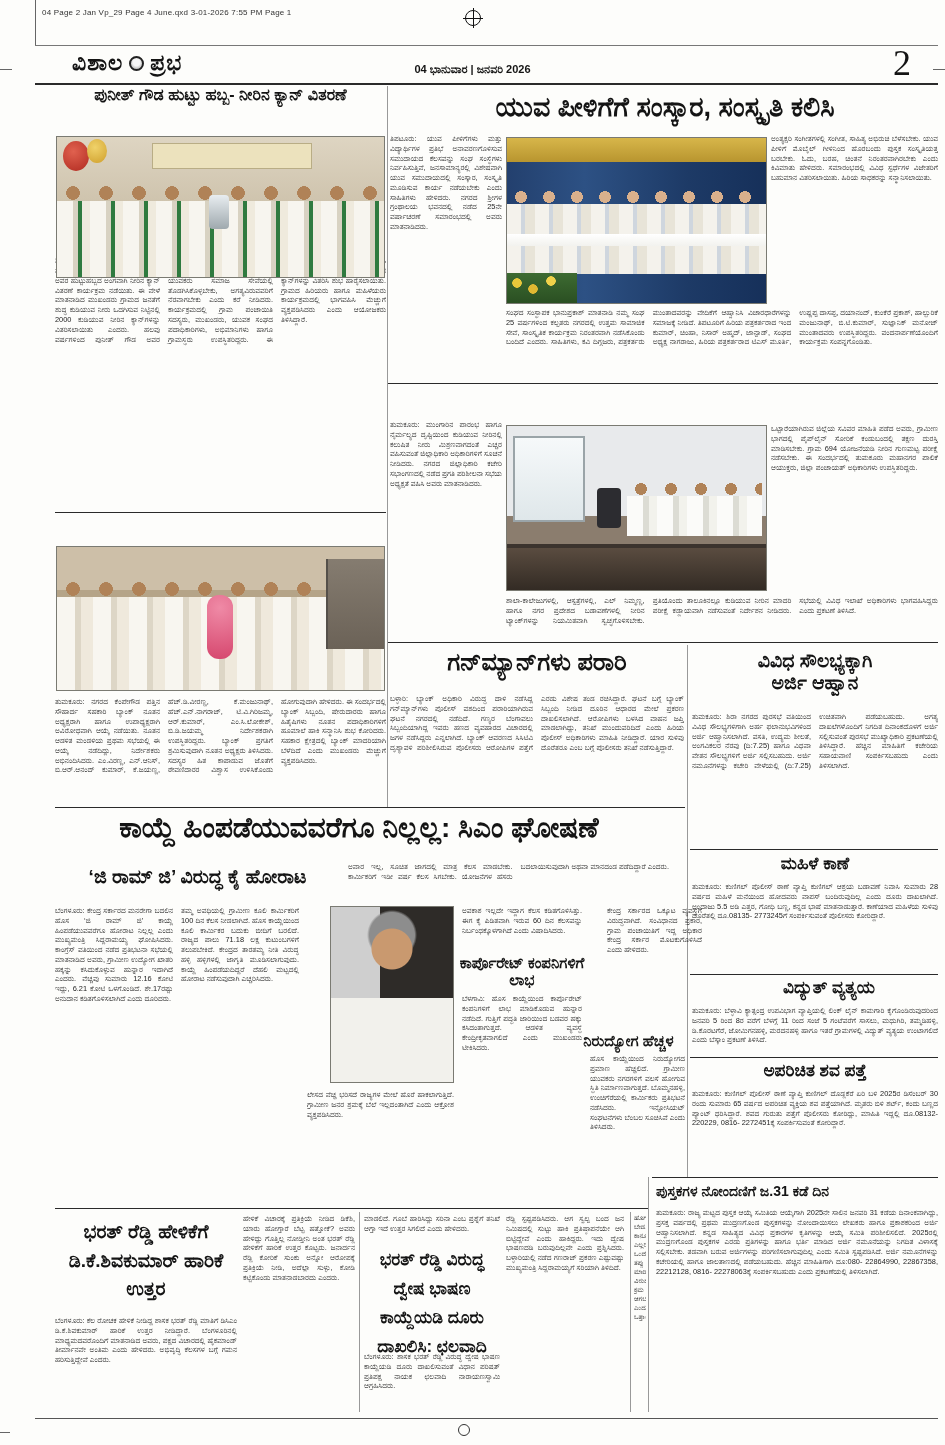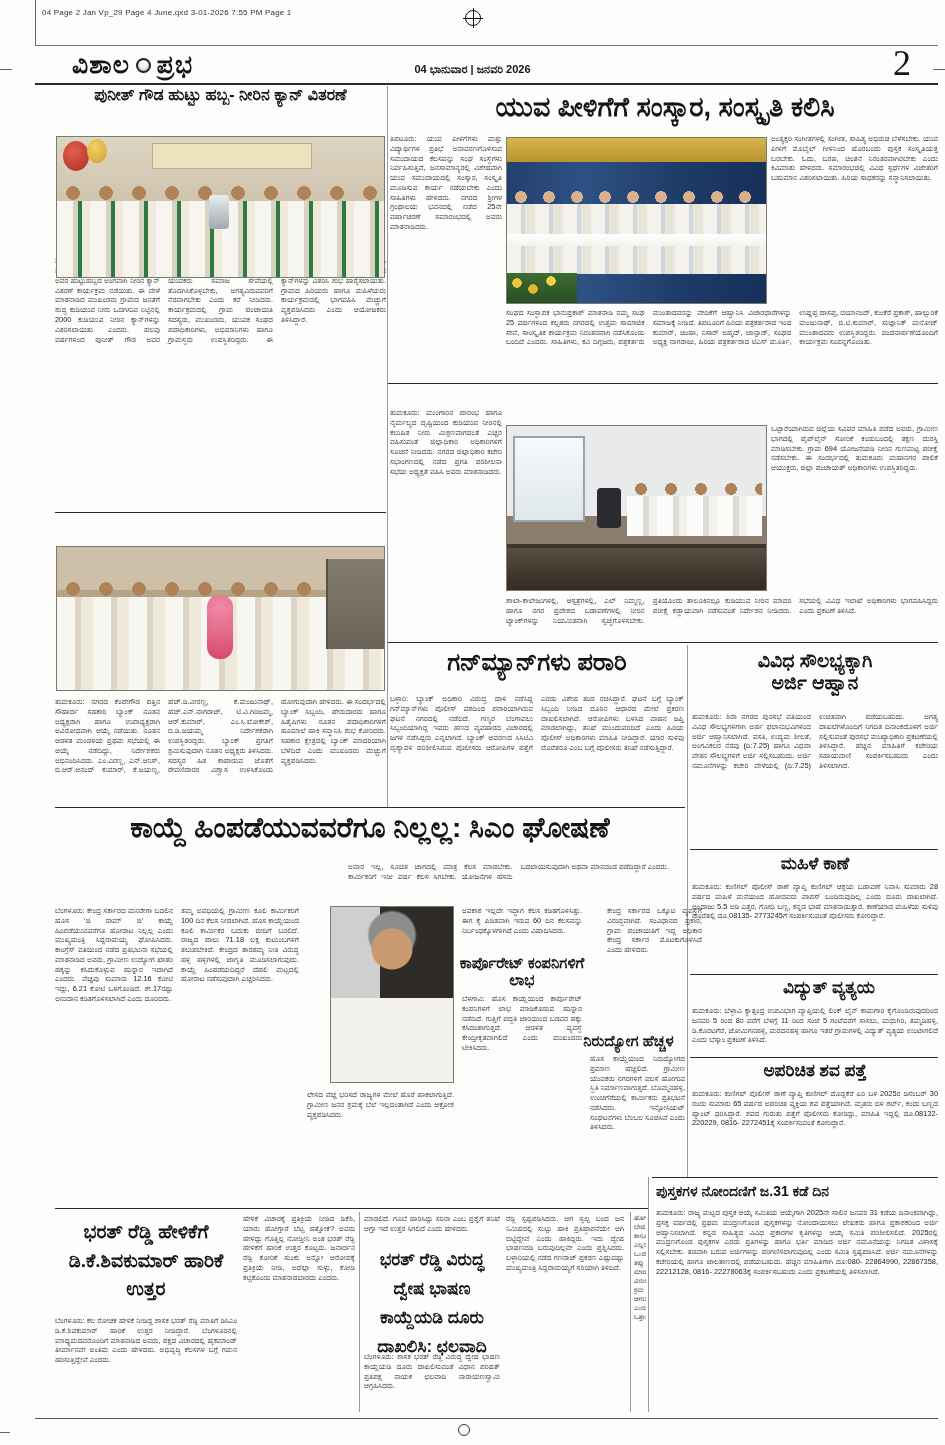--- a/index.html
+++ b/index.html
@@ -6,21 +6,21 @@
   html,body { background:#e9e9e9; }
   body { font-family:"Liberation Sans", sans-serif; }
   .page { position:relative; width:945px; height:1445px; margin:0 auto; background:#fdfdfb; color:#141414; overflow:hidden; }
   .abs { position:absolute; }
   .hline { position:absolute; background:#2a2a2a; height:1px; }
   .vline { position:absolute; background:#2a2a2a; width:1px; }
   .printer { font-size:8px; color:#333; letter-spacing:.2px; white-space:nowrap; }
   .crosshair { width:16px; height:16px; border:1px solid #111; border-radius:50%; }
   .crosshair:before { content:""; position:absolute; left:50%; top:-3px; bottom:-3px; width:1px; background:#111; }
   .crosshair:after { content:""; position:absolute; top:50%; left:-3px; right:-3px; height:1px; background:#111; }
-  .logo { font-weight:700; font-size:25px; letter-spacing:1px; display:flex; align-items:center; gap:6px; }
+  .logo { font-weight:700; font-size:22px; letter-spacing:1px; display:flex; align-items:center; gap:6px; }
   .emblem { width:15px; height:15px; border-radius:50%; border:2px solid #222; background:radial-gradient(circle at 50% 40%, #f6f6f6 40%, #999 100%); }
   .dateline { text-align:center; font-size:11px; font-weight:700; }
   .pagenum { font-size:36px; font-weight:400; font-family:"Liberation Serif", serif; }
   .headline { font-weight:700; text-align:center; line-height:1.15; }
   .body-text { font-size:7.4px; line-height:1.32; text-align:justify; overflow:hidden; color:#1c1c1c; }
   .cols2 { column-count:2; column-gap:8px; }
   .cols3 { column-count:3; column-gap:8px; }
   .photo { border:1px solid #7a7a72; overflow:hidden; }
   .heads { position:absolute; left:0; right:0; background-image:radial-gradient(circle 7px at 16px 8px, #b08257 95%, transparent); background-size:33px 16px; background-repeat:repeat-x; height:16px; }
   .torsos { position:absolute; left:0; right:0; background:repeating-linear-gradient(90deg,#f7f5ef 0 16px,#d8d2c2 16px 21px,#2f7a3f 21px 25px,#efeadd 25px 33px); }
@@ -77,21 +77,21 @@
     <div class="heads" style="top:52px; background-image:radial-gradient(circle 6px at 14px 7px, #d9b08c 95%, transparent); background-size:28px 14px;"></div>
     <div class="abs" style="left:0; right:0; top:66px; height:70px; background:repeating-linear-gradient(90deg,#f4f2ec 0 14px,#cfd6de 14px 18px,#e8e4d8 18px 28px);"></div>
     <div class="abs" style="left:0; right:0; top:96px; height:14px; background-image:linear-gradient(#ffffff,#f2f2ee); background-size:18px 12px; background-repeat:repeat-x;"></div>
     <div class="abs" style="left:0; bottom:0; width:70px; height:30px; background:radial-gradient(circle 5px at 10px 10px, #e8c83a 90%, transparent), radial-gradient(circle 5px at 26px 16px, #e0b832 90%, transparent), radial-gradient(circle 5px at 44px 8px, #f0d24a 90%, transparent), linear-gradient(180deg,#3d6b32,#2a4f22);"></div>
   </div>
   <div class="abs body-text" style="left:771px; top:134px; width:167px; height:246px;">ಅಂತ್ಯಕ್ಷರಿ ಸಂಗೀತಗಳಲ್ಲಿ ಸಂಗೀತ, ಸಾಹಿತ್ಯ ಅಭಿರುಚಿ ಬೆಳೆಸಬೇಕು. ಯುವ ಪೀಳಿಗೆ ಮೊಬೈಲ್ ಗೀಳಿನಿಂದ ಹೊರಬಂದು ಪುಸ್ತಕ ಸಂಸ್ಕೃತಿಯತ್ತ ಬರಬೇಕು. ಓದು, ಬರಹ, ಚಿಂತನೆ ನಿರಂತರವಾಗಿರಬೇಕು ಎಂದು ಕಿವಿಮಾತು ಹೇಳಿದರು. ಸಮಾರಂಭದಲ್ಲಿ ವಿವಿಧ ಸ್ಪರ್ಧೆಗಳ ವಿಜೇತರಿಗೆ ಬಹುಮಾನ ವಿತರಿಸಲಾಯಿತು. ಹಿರಿಯ ಸಾಧಕರನ್ನು ಸನ್ಮಾನಿಸಲಾಯಿತು.</div>
   <div class="abs body-text cols3" style="left:506px; top:308px; width:432px; height:72px;">ಸಂಘದ ಸಂಸ್ಥಾಪಕ ಭಾನುಪ್ರಕಾಶ್ ಮಾತನಾಡಿ ನಮ್ಮ ಸಂಘ 25 ವರ್ಷಗಳಿಂದ ಕಲ್ಪತರು ನಗರದಲ್ಲಿ ಉತ್ತಮ ಸಾಮಾಜಿಕ ಸೇವೆ, ಸಾಂಸ್ಕೃತಿಕ ಕಾರ್ಯಕ್ರಮ ನಿರಂತರವಾಗಿ ನಡೆಸಿಕೊಂಡು ಬಂದಿದೆ ಎಂದರು. ಸಾಹಿತಿಗಳು, ಕವಿ ದಿಗ್ಗಜರು, ಪತ್ರಕರ್ತರು ಮುಂತಾದವರನ್ನು ವೇದಿಕೆಗೆ ಆಹ್ವಾನಿಸಿ ವಿಚಾರಧಾರೆಗಳನ್ನು ಸಮಾಜಕ್ಕೆ ನೀಡಿದೆ. ತಿಪಟೂರಿಗೆ ಹಿರಿಯ ಪತ್ರಕರ್ತರಾದ ಇಂದ ಕುಮಾರ್, ಚಿಂಹಾ, ನಿಸಾರ್ ಅಹ್ಮದ್, ಜಾನ್ಪಾಡ್, ಸಂಘದ ಅಧ್ಯಕ್ಷ ನಾಗರಾಜು, ಹಿರಿಯ ಪತ್ರಕರ್ತರಾದ ಟಿಎಸ್ ಮೂರ್ತಿ, ಉಷ್ಣಪ್ಪ ದಾಸಪ್ಪ, ದಯಾನಂದ್, ಕುಂಕೆರೆ ಪ್ರಕಾಶ್, ಹಾಲ್ಬುರಿಕೆ ಮಂಜುನಾಥ್, ಬಿ.ಟಿ.ಕುಮಾರ್, ಸುಜ್ಞಾನಿಕ್ ಮನೋಜ್ ಮುಂತಾದವರು ಉಪಸ್ಥಿತರಿದ್ದರು. ವಂದನಾರ್ಪಣೆಯೊಂದಿಗೆ ಕಾರ್ಯಕ್ರಮ ಸಂಪನ್ನಗೊಂಡಿತು.</div>
 
   <div class="hline" style="left:388px; top:383px; width:550px;"></div>
 
-  <div class="abs body-text" style="left:390px; top:408px; width:112px; height:214px;">ತುಮಕೂರು: ಮುಂಗಾರಿನ ಪಾರಂಭ ಹಾಗೂ ನೈರ್ಮಲ್ಯದ ದೃಷ್ಟಿಯಿಂದ ಕುಡಿಯುವ ನೀರಿನಲ್ಲಿ ಕಲುಷಿತ ನೀರು ಮಿಶ್ರಣವಾಗದಂತೆ ಎಚ್ಚರ ವಹಿಸುವಂತೆ ಜಿಲ್ಲಾಧಿಕಾರಿ ಅಧಿಕಾರಿಗಳಿಗೆ ಸೂಚನೆ ನೀಡಿದರು. ನಗರದ ಜಿಲ್ಲಾಧಿಕಾರಿ ಕಚೇರಿ ಸಭಾಂಗಣದಲ್ಲಿ ನಡೆದ ಪ್ರಗತಿ ಪರಿಶೀಲನಾ ಸಭೆಯ ಅಧ್ಯಕ್ಷತೆ ವಹಿಸಿ ಅವರು ಮಾತನಾಡಿದರು.</div>
+  <div class="abs body-text" style="left:390px; top:420px; width:112px; height:214px;font-family:Liberation Serif, serif;">ತುಮಕೂರು: ಮುಂಗಾರಿನ ಪಾರಂಭ ಹಾಗೂ ನೈರ್ಮಲ್ಯದ ದೃಷ್ಟಿಯಿಂದ ಕುಡಿಯುವ ನೀರಿನಲ್ಲಿ ಕಲುಷಿತ ನೀರು ಮಿಶ್ರಣವಾಗದಂತೆ ಎಚ್ಚರ ವಹಿಸುವಂತೆ ಜಿಲ್ಲಾಧಿಕಾರಿ ಅಧಿಕಾರಿಗಳಿಗೆ ಸೂಚನೆ ನೀಡಿದರು. ನಗರದ ಜಿಲ್ಲಾಧಿಕಾರಿ ಕಚೇರಿ ಸಭಾಂಗಣದಲ್ಲಿ ನಡೆದ ಪ್ರಗತಿ ಪರಿಶೀಲನಾ ಸಭೆಯ ಅಧ್ಯಕ್ಷತೆ ವಹಿಸಿ ಅವರು ಮಾತನಾಡಿದರು.</div>
   <div class="abs photo ph3" style="left:506px; top:425px; width:261px; height:166px;">
     <div class="abs" style="left:6px; top:10px; width:72px; height:86px; background:linear-gradient(180deg,#f6f9fa,#dfe7ea); border:2px solid #9aa4a8;"></div>
     <div class="heads" style="top:56px; left:120px; right:4px; background-image:radial-gradient(circle 6px at 14px 7px, #b08257 95%, transparent); background-size:30px 14px;"></div>
     <div class="abs" style="left:120px; right:4px; top:70px; height:40px; background:repeating-linear-gradient(90deg,#fbfbf9 0 16px,#dcdcd4 16px 22px,#f2f2ec 22px 30px);"></div>
     <div class="abs" style="left:90px; top:62px; width:24px; height:40px; background:#2c2c30; border-radius:4px;"></div>
     <div class="abs" style="left:0; right:0; bottom:0; height:42px; background:linear-gradient(180deg,#5a4c40,#332b24);"></div>
   </div>
   <div class="abs body-text" style="left:771px; top:424px; width:167px; height:214px;">ಒಟ್ಟಾರೆಯಾಗಿರುವ ಜಿಲ್ಲೆಯ ಸವಿವರ ಮಾಹಿತಿ ಪಡೆದ ಅವರು, ಗ್ರಾಮೀಣ ಭಾಗದಲ್ಲಿ ಪೈಪ್‌ಲೈನ್ ಸೋರಿಕೆ ಕಂಡುಬಂದಲ್ಲಿ ತಕ್ಷಣ ದುರಸ್ತಿ ಮಾಡಿಸಬೇಕು. ಗ್ರಾಮ 694 ಯೋಜನೆಯಡಿ ನೀರಿನ ಗುಣಮಟ್ಟ ಪರೀಕ್ಷೆ ನಡೆಸಬೇಕು. ಈ ಸಂದರ್ಭದಲ್ಲಿ ತುಮಕೂರು ಮಹಾನಗರ ಪಾಲಿಕೆ ಆಯುಕ್ತರು, ಜಿಲ್ಲಾ ಪಂಚಾಯತ್ ಅಧಿಕಾರಿಗಳು ಉಪಸ್ಥಿತರಿದ್ದರು.</div>
   <div class="abs body-text cols3" style="left:506px; top:596px; width:432px; height:42px;">ಶಾಲಾ-ಕಾಲೇಜುಗಳಲ್ಲಿ, ಆಸ್ಪತ್ರೆಗಳಲ್ಲಿ, ಎಲ್ ನಿಮ್ಮಣ್ಣ, ಹಾಗೂ ನಗರ ಪ್ರದೇಶದ ಬಡಾವಣೆಗಳಲ್ಲಿ ನೀರಿನ ಟ್ಯಾಂಕ್‌ಗಳನ್ನು ನಿಯಮಿತವಾಗಿ ಸ್ವಚ್ಛಗೊಳಿಸಬೇಕು. ಪ್ರತಿಯೊಂದು ತಾಲೂಕಿನಲ್ಲೂ ಕುಡಿಯುವ ನೀರಿನ ಮಾದರಿ ಪರೀಕ್ಷೆ ಕಡ್ಡಾಯವಾಗಿ ನಡೆಸುವಂತೆ ನಿರ್ದೇಶನ ನೀಡಿದರು. ಸಭೆಯಲ್ಲಿ ವಿವಿಧ ಇಲಾಖೆ ಅಧಿಕಾರಿಗಳು ಭಾಗವಹಿಸಿದ್ದರು ಎಂದು ಪ್ರಕಟಣೆ ತಿಳಿಸಿದೆ.</div>
 
@@ -131,21 +131,22 @@
 
   <div class="abs headline" style="left:692px; top:1061px; width:246px; font-size:17px;">ಅಪರಿಚಿತ ಶವ ಪತ್ತೆ</div>
   <div class="abs body-text" style="left:692px; top:1089px; width:246px; height:84px;">ತುಮಕೂರು: ಕುಣಿಗಲ್ ಪೊಲೀಸ್ ಠಾಣೆ ವ್ಯಾಪ್ತಿ ಕುಣಿಗಲ್ ದೊಡ್ಡಕೆರೆ ಏರಿ ಬಳಿ 2025ರ ಡಿಸೆಂಬರ್ 30 ರಂದು ಸುಮಾರು 65 ವರ್ಷದ ಅಪರಿಚಿತ ವ್ಯಕ್ತಿಯ ಶವ ಪತ್ತೆಯಾಗಿದೆ. ಮೃತರು ಬಿಳಿ ಶರ್ಟ್, ಕಂದು ಬಣ್ಣದ ಪ್ಯಾಂಟ್ ಧರಿಸಿದ್ದಾರೆ. ಶವದ ಗುರುತು ಪತ್ತೆಗೆ ಪೊಲೀಸರು ಕೋರಿದ್ದು, ಮಾಹಿತಿ ಇದ್ದಲ್ಲಿ ದೂ.08132- 220229, 0816- 2272451ಕ್ಕೆ ಸಂಪರ್ಕಿಸುವಂತೆ ಕೋರಿದ್ದಾರೆ.</div>
 
   <div class="vline" style="left:648px; top:1177px; height:235px; background:#999;"></div>
   <div class="hline" style="left:652px; top:1177px; width:286px;"></div>
   <div class="abs" style="left:656px; top:1183px; width:282px; font-size:14px; font-weight:700;">ಪುಸ್ತಕಗಳ ನೋಂದಣಿಗೆ ಜ.31 ಕಡೆ ದಿನ</div>
   <div class="abs body-text" style="left:656px; top:1208px; width:282px; height:202px;">ತುಮಕೂರು: ರಾಜ್ಯ ಮಟ್ಟದ ಪುಸ್ತಕ ಆಯ್ಕೆ ಸಮಿತಿಯ ಆಯ್ಕೆಗಾಗಿ 2025ನೇ ಸಾಲಿನ ಜನವರಿ 31 ಕಡೆಯ ದಿನಾಂಕವಾಗಿದ್ದು, ಪ್ರಸಕ್ತ ವರ್ಷದಲ್ಲಿ ಪ್ರಥಮ ಮುದ್ರಣಗೊಂಡ ಪುಸ್ತಕಗಳನ್ನು ನೋಂದಾಯಿಸಲು ಲೇಖಕರು ಹಾಗೂ ಪ್ರಕಾಶಕರಿಂದ ಅರ್ಜಿ ಆಹ್ವಾನಿಸಲಾಗಿದೆ. ಕನ್ನಡ ಸಾಹಿತ್ಯದ ವಿವಿಧ ಪ್ರಕಾರಗಳ ಕೃತಿಗಳನ್ನು ಆಯ್ಕೆ ಸಮಿತಿ ಪರಿಶೀಲಿಸಲಿದೆ. 2025ರಲ್ಲಿ ಮುದ್ರಣಗೊಂಡ ಪುಸ್ತಕಗಳ ಎರಡು ಪ್ರತಿಗಳನ್ನು ಹಾಗೂ ಭರ್ತಿ ಮಾಡಿದ ಅರ್ಜಿ ನಮೂನೆಯನ್ನು ನಿಗದಿತ ವಿಳಾಸಕ್ಕೆ ಸಲ್ಲಿಸಬೇಕು. ತಡವಾಗಿ ಬರುವ ಅರ್ಜಿಗಳನ್ನು ಪರಿಗಣಿಸಲಾಗುವುದಿಲ್ಲ ಎಂದು ಸಮಿತಿ ಸ್ಪಷ್ಟಪಡಿಸಿದೆ. ಅರ್ಜಿ ನಮೂನೆಗಳನ್ನು ಕಚೇರಿಯಲ್ಲಿ ಹಾಗೂ ಜಾಲತಾಣದಲ್ಲಿ ಪಡೆಯಬಹುದು. ಹೆಚ್ಚಿನ ಮಾಹಿತಿಗಾಗಿ ದೂ:080- 22864990, 22867358, 22212128, 0816- 22278063ಕ್ಕೆ ಸಂಪರ್ಕಿಸಬಹುದು ಎಂದು ಪ್ರಕಟಣೆಯಲ್ಲಿ ತಿಳಿಸಲಾಗಿದೆ.</div>
 
   <div class="hline" style="left:55px; top:807px; width:630px;"></div>
-  <div class="abs headline" style="left:55px; top:812px; width:630px; font-size:28px;">ಕಾಯ್ದೆ ಹಿಂಪಡೆಯುವವರೆಗೂ ನಿಲ್ಲಲ್ಲ: ಸಿಎಂ ಘೋಷಣೆ</div>
+  <div class="abs headline" style="left:44px; top:812px; width:630px; font-size:28px;">ಕಾಯ್ದೆ ಹಿಂಪಡೆಯುವವರೆಗೂ ನಿಲ್ಲಲ್ಲ: ಸಿಎಂ ಘೋಷಣೆ</div>
+  <div class="abs headline" style="left:55px; top:866px; width:285px; font-size:19px;">‘ಜಿ ರಾಮ್ ಜಿ’ ವಿರುದ್ಧ ಕೈ ಹೋರಾಟ</div>
   <div class="abs body-text cols2" style="left:348px; top:862px; width:337px; height:40px;">ಅವಾರ ಇಲ್ಲ, ಸೂಚಿತ ಜಾಗದಲ್ಲಿ ಮಾತ್ರ ಕೆಲಸ ಮಾಡಬೇಕು. ಕಾರ್ಮಿಕರಿಗೆ ಇಡೀ ವರ್ಷ ಕೆಲಸ ಸಿಗಬೇಕು. ಯೋಜನೆಗಳ ಹೆಸರು ಬದಲಾಯಿಸುವುದಾಗಿ ಅಥವಾ ಮಾನದಂಡ ಪಡೆದಿದ್ದಾರೆ ಎಂದರು.</div>
 
   <div class="abs body-text" style="left:55px; top:906px; width:118px; height:298px;">ಬೆಂಗಳೂರು: ಕೇಂದ್ರ ಸರ್ಕಾರದ ಮನರೇಗಾ ಬದಲಿನ ಹೊಸ ‘ಜಿ ರಾಮ್ ಜಿ’ ಕಾಯ್ದೆ ಹಿಂಪಡೆಯುವವರೆಗೂ ಹೋರಾಟ ನಿಲ್ಲಲ್ಲ ಎಂದು ಮುಖ್ಯಮಂತ್ರಿ ಸಿದ್ದರಾಮಯ್ಯ ಘೋಷಿಸಿದರು. ಕಾಂಗ್ರೆಸ್ ವತಿಯಿಂದ ನಡೆದ ಪ್ರತಿಭಟನಾ ಸಭೆಯಲ್ಲಿ ಮಾತನಾಡಿದ ಅವರು, ಗ್ರಾಮೀಣ ಉದ್ಯೋಗ ಖಾತರಿ ಹಕ್ಕನ್ನು ಕಸಿದುಕೊಳ್ಳುವ ಹುನ್ನಾರ ಇದಾಗಿದೆ ಎಂದರು. ವೆಚ್ಚವು ಸುಮಾರು 12.16 ಕೋಟಿ ಇದ್ದು, 6.21 ಕೋಟಿ ಒಳಗೊಂಡಿದೆ. ಶೇ.17ರಷ್ಟು ಅನುದಾನ ಕಡಿತಗೊಳಿಸಲಾಗಿದೆ ಎಂದು ದೂರಿದರು.</div>
   <div class="abs body-text" style="left:181px; top:906px; width:118px; height:298px;">ತಮ್ಮ ಅವಧಿಯಲ್ಲಿ ಗ್ರಾಮೀಣ ಕೂಲಿ ಕಾರ್ಮಿಕರಿಗೆ 100 ದಿನ ಕೆಲಸ ನೀಡಲಾಗಿದೆ. ಹೊಸ ಕಾಯ್ದೆಯಿಂದ ಕೂಲಿ ಕಾರ್ಮಿಕರ ಬದುಕು ಬೀದಿಗೆ ಬರಲಿದೆ. ರಾಜ್ಯದ ಪಾಲು 71.18 ಲಕ್ಷ ಕುಟುಂಬಗಳಿಗೆ ತಲುಪಬೇಕಿದೆ. ಕೇಂದ್ರದ ತಾರತಮ್ಯ ನೀತಿ ವಿರುದ್ಧ ಹಳ್ಳಿ ಹಳ್ಳಿಗಳಲ್ಲಿ ಜಾಗೃತಿ ಮೂಡಿಸಲಾಗುವುದು. ಕಾಯ್ದೆ ಹಿಂಪಡೆಯದಿದ್ದರೆ ದೆಹಲಿ ಮಟ್ಟದಲ್ಲಿ ಹೋರಾಟ ನಡೆಸುವುದಾಗಿ ಎಚ್ಚರಿಸಿದರು.</div>
   <div class="abs photo ph5" style="left:330px; top:906px; width:124px; height:177px;"></div>
   <div class="abs body-text" style="left:307px; top:1090px; width:147px; height:114px;">ಲೇಸದ ವೆಚ್ಚ ಭರಿಸದೆ ರಾಜ್ಯಗಳ ಮೇಲೆ ಹೊರೆ ಹಾಕಲಾಗುತ್ತಿದೆ. ಗ್ರಾಮೀಣ ಜನರ ಶ್ರಮಕ್ಕೆ ಬೆಲೆ ಇಲ್ಲದಂತಾಗಿದೆ ಎಂದು ಆಕ್ರೋಶ ವ್ಯಕ್ತಪಡಿಸಿದರು.</div>
   <div class="abs body-text" style="left:462px; top:906px; width:120px; height:44px;">ಅವಕಾಶ ಇಲ್ಲದೇ ಇದ್ದಾಗ ಕೆಲಸ ಕಡಿತಗೊಳಿಸಿತ್ತು. ಈಗ ಕೈ ಪಿಡಿತವಾಗಿ ಇರುವ 60 ದಿನ ಕೆಲಸವನ್ನು ನಿರ್ಬಂಧಕ್ಕೊಳಗಾಗಿದೆ ಎಂದು ವಿಷಾದಿಸಿದರು.</div>
   <div class="abs headline" style="left:452px; top:954px; width:140px; font-size:15px;">ಕಾರ್ಪೊರೇಟ್ ಕಂಪನಿಗಳಿಗೆ ಲಾಭ</div>
   <div class="abs body-text" style="left:462px; top:994px; width:120px; height:210px;">ಬೆಳಗಾವಿ: ಹೊಸ ಕಾಯ್ದೆಯಿಂದ ಕಾರ್ಪೊರೇಟ್ ಕಂಪನಿಗಳಿಗೆ ಲಾಭ ಮಾಡಿಕೊಡುವ ಹುನ್ನಾರ ನಡೆದಿದೆ. ಗುತ್ತಿಗೆ ಪದ್ಧತಿ ಜಾರಿಯಿಂದ ಬಡವರ ಹಕ್ಕು ಕಸಿದಂತಾಗುತ್ತದೆ. ಆಡಳಿತ ವ್ಯವಸ್ಥೆ ಕೇಂದ್ರೀಕೃತವಾಗಲಿದೆ ಎಂದು ಮುಖಂಡರು ಟೀಕಿಸಿದರು.</div>
   <div class="abs body-text" style="left:607px; top:906px; width:95px; height:122px;">ಕೇಂದ್ರ ಸರ್ಕಾರದ ಒಕ್ಕೂಟ ವ್ಯವಸ್ಥೆಗೆ ವಿರುದ್ಧವಾಗಿದೆ. ಸಂವಿಧಾನದ ಪ್ರಕಾರ, ಗ್ರಾಮ ಪಂಚಾಯಿತಿಗೆ ಇದ್ದ ಅಧಿಕಾರ ಕೇಂದ್ರ ಸರ್ಕಾರ ಮೊಟಕುಗೊಳಿಸಿದೆ ಎಂದು ಹೇಳಿದರು.</div>

